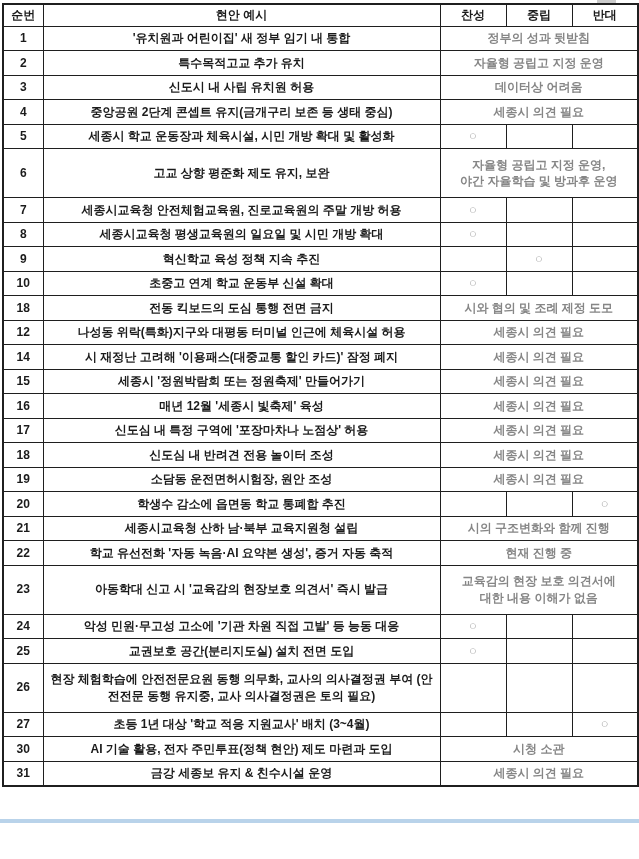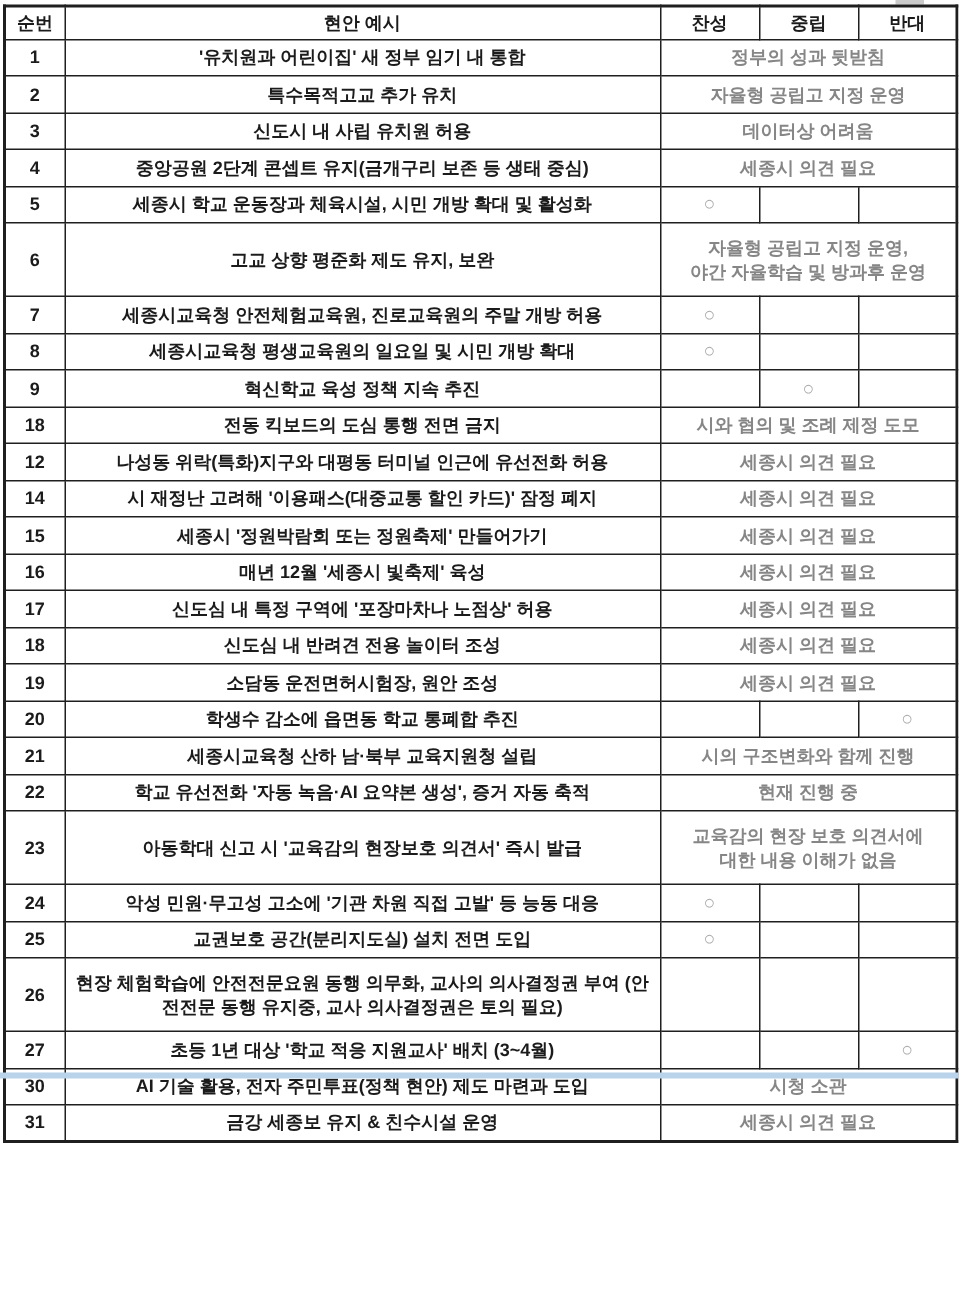--- a/index.html
+++ b/index.html
@@ -4,21 +4,21 @@
 <style>
   * { margin: 0; padding: 0; box-sizing: border-box; }
   html, body {
     width: 639px; height: 859px;
     background: #ffffff;
     font-family: "Liberation Sans", sans-serif;
     overflow: hidden;
   }
   .sheet {
     position: relative;
-    width: 639px; height: 719px;
+    width: 639px; height: 823px;
     background: #ffffff;
   }
   .top-mark {
     position: absolute;
     top: 0; left: 597px;
     width: 19px; height: 3px;
     background: #cccccc;
   }
   .bottom-strip {
     position: absolute;
@@ -130,27 +130,34 @@
           <td class="vote"></td>
         </tr>
         <tr>
           <td>9</td>
           <td class="issue-cell">혁신학교 육성 정책 지속 추진</td>
           <td class="vote"></td>
           <td class="vote">○</td>
           <td class="vote"></td>
         </tr>
         <tr>
+          <td>10</td>
+          <td class="issue-cell">초중고 연계 학교 운동부 신설 확대</td>
+          <td class="vote">○</td>
+          <td class="vote"></td>
+          <td class="vote"></td>
+        </tr>
+        <tr>
           <td>18</td>
           <td class="issue-cell">전동 킥보드의 도심 통행 전면 금지</td>
           <td class="note" colspan="3">시와 협의 및 조례 제정 도모</td>
         </tr>
         <tr>
           <td>12</td>
-          <td class="issue-cell">나성동 위락(특화)지구와 대평동 터미널 인근에 유선전화 허용</td>
+          <td class="issue-cell">나성동 위락(특화)지구와 대평동 터미널 인근에 체육시설 허용</td>
           <td class="note" colspan="3">세종시 의견 필요</td>
         </tr>
         <tr>
           <td>14</td>
           <td class="issue-cell">시 재정난 고려해 '이용패스(대중교통 할인 카드)' 잠정 폐지</td>
           <td class="note" colspan="3">세종시 의견 필요</td>
         </tr>
         <tr>
           <td>15</td>
           <td class="issue-cell">세종시 '정원박람회 또는 정원축제' 만들어가기</td>

